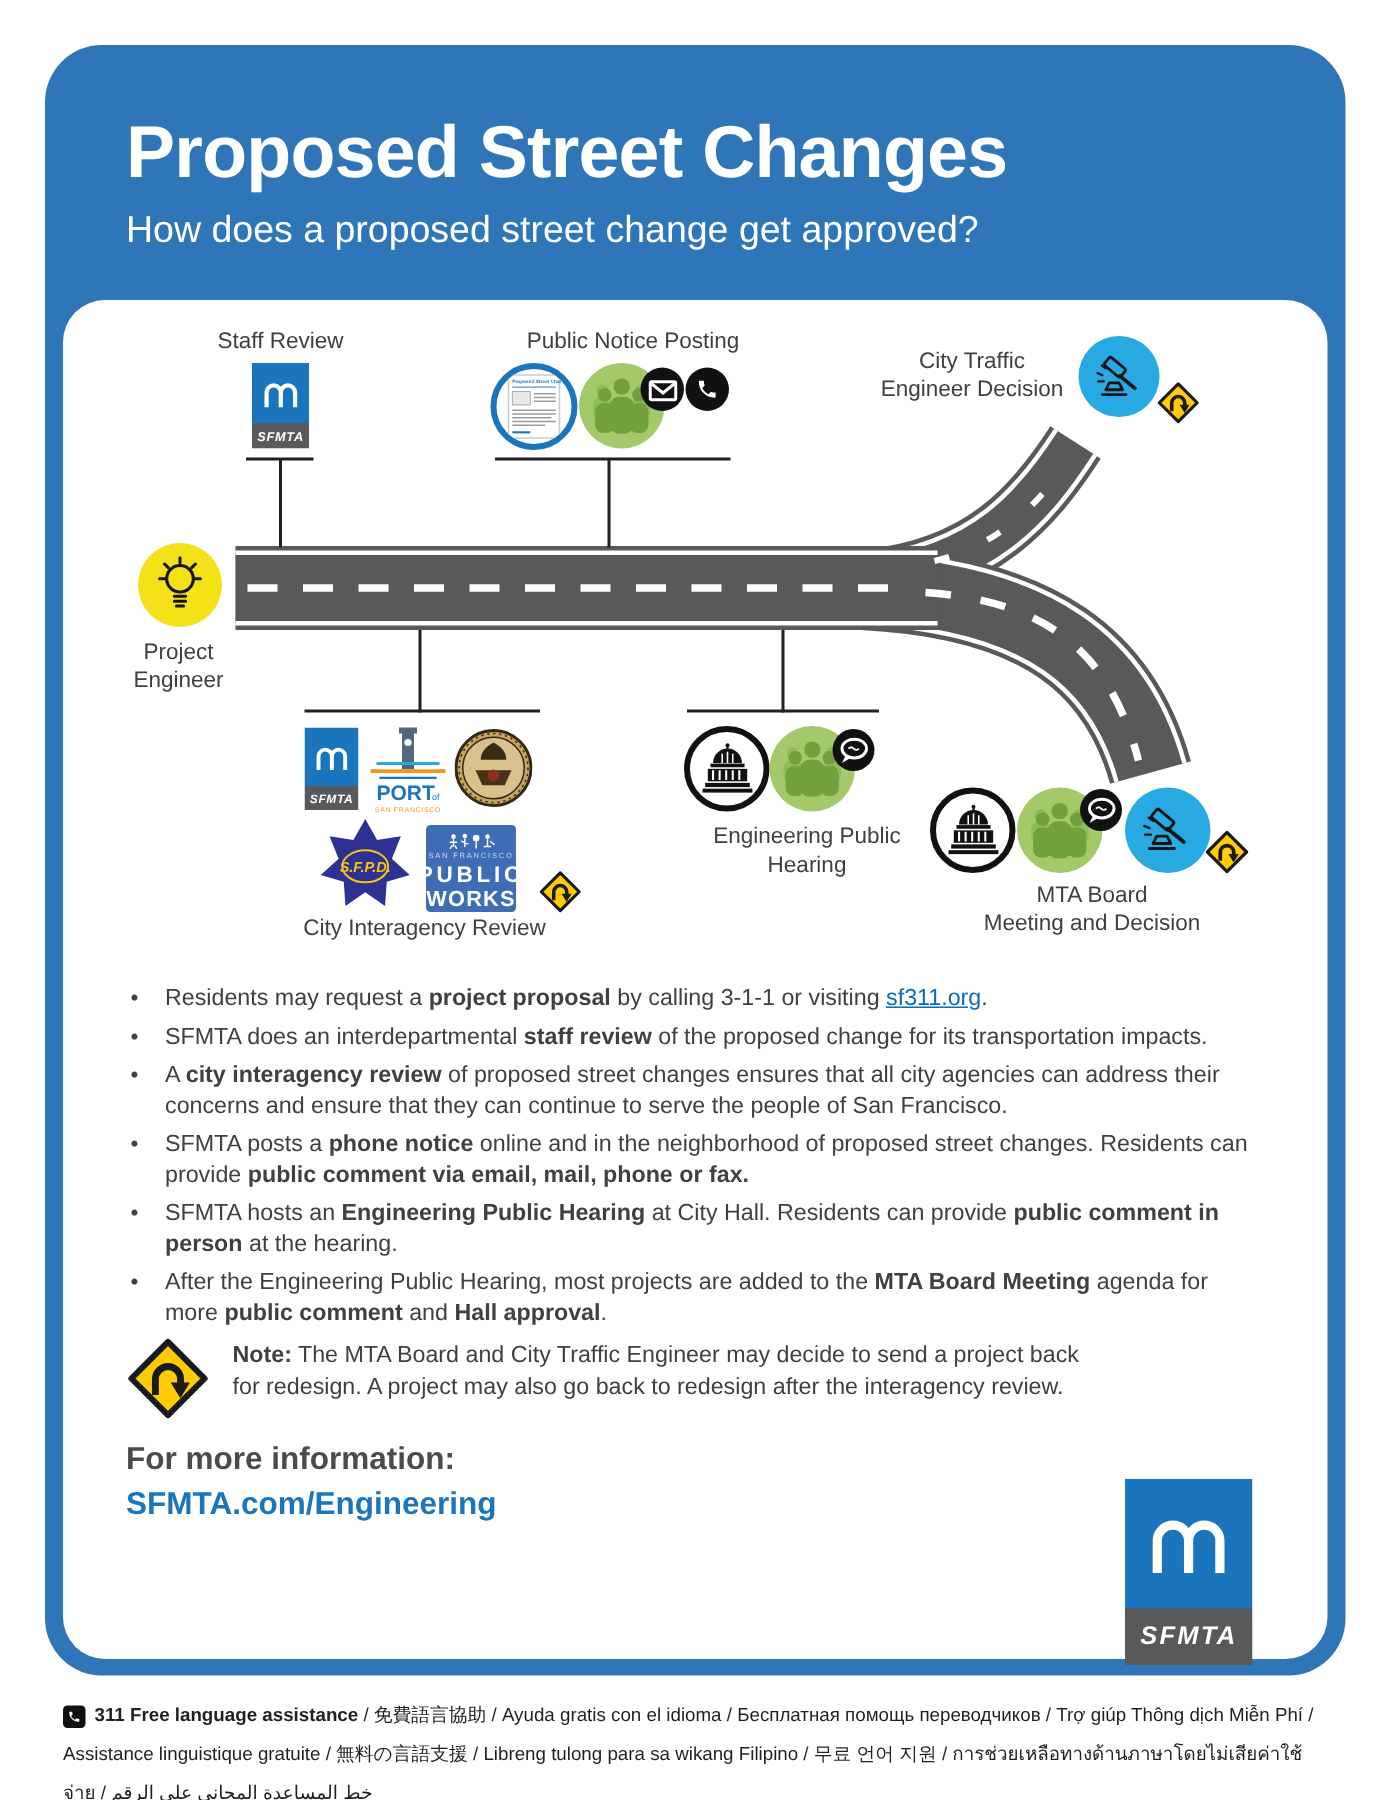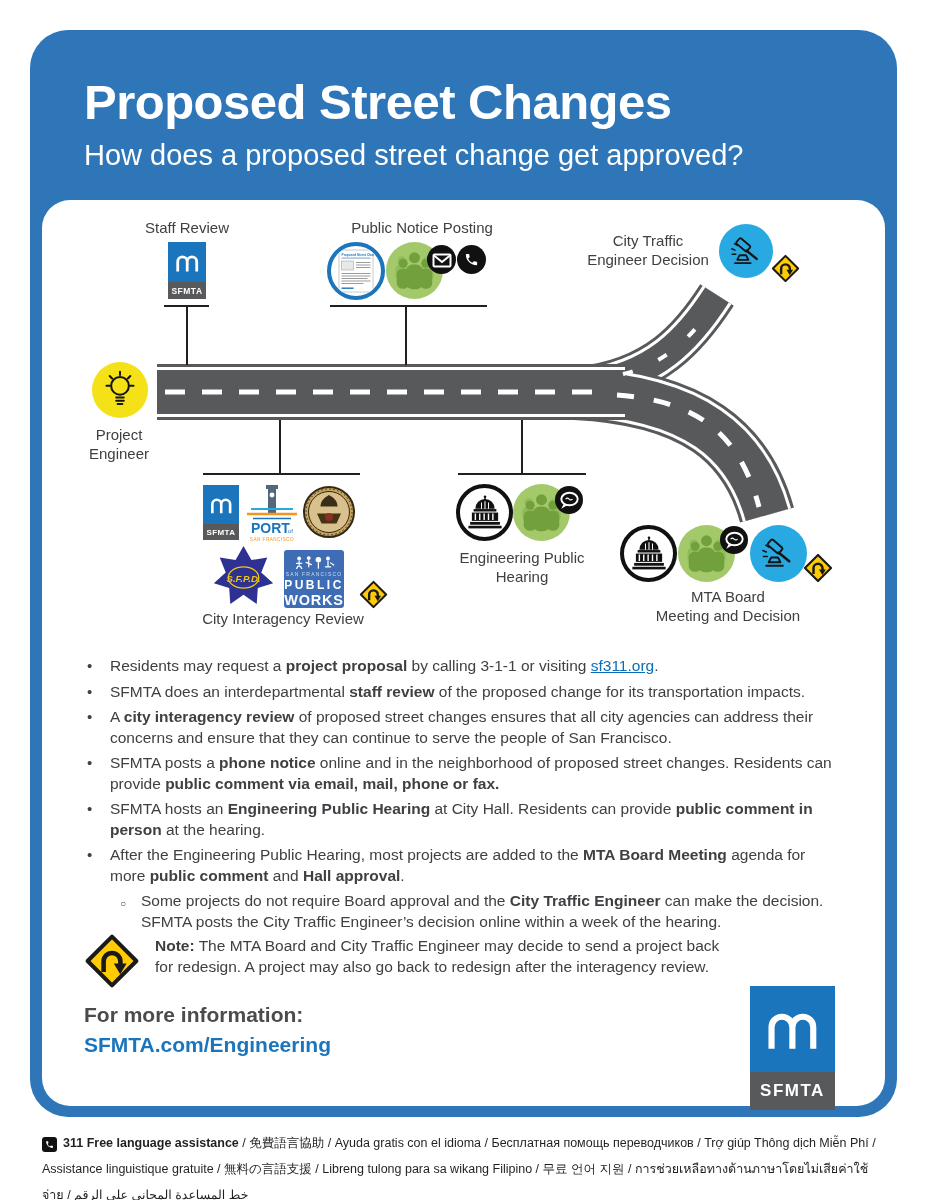--- a/index.html
+++ b/index.html
@@ -6,41 +6,41 @@
   html,body { width:927px; height:1200px; background:#fff; overflow:hidden;
     font-family:"Liberation Sans", sans-serif; }
   body { position:relative; }
   .abs { position:absolute; }
 
   .frame { left:30px; top:30px; width:867px; height:1087px;
     background:var(--frame-blue,#2e76b8); border-radius:38px; }
   .panel { left:42px; top:200px; width:843px; height:906px; background:#fff; border-radius:28px; }
 
   .title { left:84px; top:74px; font-size:49px; font-weight:bold; color:#fff; letter-spacing:-0.5px; }
-  .subtitle { left:84px; top:139px; font-size:29px; color:#fff; }
+  .subtitle { left:84px; top:139px; font-size:25px; color:#fff; }
 
   .dlabel { font-size:15px; color:var(--text-dark,#3f4043); text-align:center; line-height:19px; font-weight:500; }
 
   .line { background:#231f20; }
 
   .circle { border-radius:50%; display:flex; align-items:center; justify-content:center; overflow:hidden; }
   .green { background:var(--green-circle,#a3c96b); }
   .lightblue { background:var(--light-blue,#29a9e1); }
   .blackc { background:#111; }
   .ring-blue { background:#fff; border:4px solid var(--link-blue,#1b75bc); }
   .ring-black { background:#fff; border:4px solid #111; }
   .yellowc { background:var(--bulb-yellow,#f4e118); }
 
   .sfmta-logo { display:flex; flex-direction:column; overflow:hidden; }
   .sfmta-logo .m { flex:1; background:var(--link-blue,#1b75bc); display:flex; align-items:center; justify-content:center; }
-  .sfmta-logo .band { background:var(--road-gray,#58595b); color:#fff; display:flex; align-items:center; justify-content:center; font-weight:bold; }
+  .sfmta-logo .band { background:var(--road-gray,#58595b); color:#fff; display:flex; align-items:center; justify-content:center; font-weight:bold;font-style:italic; }
 
   .pw-logo { background:var(--pw-blue,#3e6db5); border-radius:3px; display:flex; flex-direction:column; align-items:center; padding-top:5px; }
   .pw-sf { font-size:5px; letter-spacing:1.2px; color:#cddcf2; margin-top:2px; }
-  .pw-public { font-size:12px; letter-spacing:2.5px; color:#fff; font-weight:600; margin-top:1px; }
+  .pw-public { font-size:15px; letter-spacing:2.5px; color:#fff; font-weight:600; margin-top:1px; }
   .pw-works { font-size:14.5px; letter-spacing:0.8px; color:#fff; font-weight:800; }
 
   .textflow { position:absolute; left:84px; top:656px; width:748px;
     font-size:15.5px; line-height:20.5px; color:var(--text-dark,#3f4043); }
   .textflow ul { list-style:none; }
   .textflow li { position:relative; padding-left:26px; margin-bottom:5px; }
   .textflow li::before { content:"\2022"; position:absolute; left:3px; top:0; font-size:15px; }
   .textflow li.sub { margin-left:33px; padding-left:24px; margin-bottom:0; }
   .textflow li.sub::before { content:"\25CB"; font-size:10px; top:3px; left:3px; }
   .b { font-weight:bold; }
@@ -160,21 +160,21 @@
 <div class="abs dlabel" style="left:322px;top:218px;width:200px">Public Notice Posting</div>
 <div class="abs dlabel" style="left:558px;top:231px;width:180px">
   <div>City Traffic</div>
   <div>Engineer Decision</div>
 </div>
 <div class="abs dlabel" style="left:60px;top:425px;width:118px">
   <div>Project</div>
   <div>Engineer</div>
 </div>
 <div class="abs dlabel" style="left:173px;top:609px;width:220px">City Interagency Review</div>
-<div class="abs dlabel" style="left:427px;top:548px;width:190px">
+<div class="abs dlabel" style="left:443px;top:548px;width:190px">
   <div>Engineering Public</div>
   <div>Hearing</div>
 </div>
 <div class="abs dlabel" style="left:613px;top:587px;width:230px">
   <div>MTA Board</div>
   <div>Meeting and Decision</div>
 </div>
 
 <div class="abs circle yellowc" style="left:92px;top:362px;width:56px;height:56px">
   <svg width="34" height="43">
@@ -327,21 +327,20 @@
   </svg>
 
 <div class="textflow">
   <ul>
       <li><span>Residents may request a </span><span class="b">project proposal</span><span> by calling 3-1-1 or visiting </span><a class="inline-link" href="#">sf311.org</a><span>.</span></li>
       <li><span>SFMTA does an interdepartmental </span><span class="b">staff review</span><span> of the proposed change for its transportation impacts.</span></li>
       <li><span>A </span><span class="b">city interagency review</span><span> of proposed street changes ensures that all city agencies can address their concerns and ensure that they can continue to serve the people of San Francisco.</span></li>
       <li><span>SFMTA posts a </span><span class="b">phone notice</span><span> online and in the neighborhood of proposed street changes. Residents can provide </span><span class="b">public comment via email, mail, phone or fax.</span></li>
       <li><span>SFMTA hosts an </span><span class="b">Engineering Public Hearing</span><span> at City Hall. Residents can provide </span><span class="b">public comment in person</span><span> at the hearing.</span></li>
       <li><span>After the Engineering Public Hearing, most projects are added to the </span><span class="b">MTA Board Meeting</span><span> agenda for more </span><span class="b">public comment</span><span> and </span><span class="b">Hall approval</span><span>.</span></li>
-      <li class="sub"><span>Some projects do not require Board approval and the </span><span class="b">City Traffic Engineer</span><span> can make the decision. SFMTA posts the City Traffic Engineer’s decision online within a week of the hearing.</span></li>
     </ul>
   <div class="note-row">
     <svg width="56" height="56">
         <use href="#sym-uturn"></use>
       </svg>
     <p class="note-text"><span class="b">Note:</span><span> The MTA Board and City Traffic Engineer may decide to send a project back for redesign. A project may also go back to redesign after the interagency review.</span></p>
   </div>
   <div class="info-heading">For more information:</div>
   <a class="info-link" href="#">SFMTA.com/Engineering</a>
 </div>

